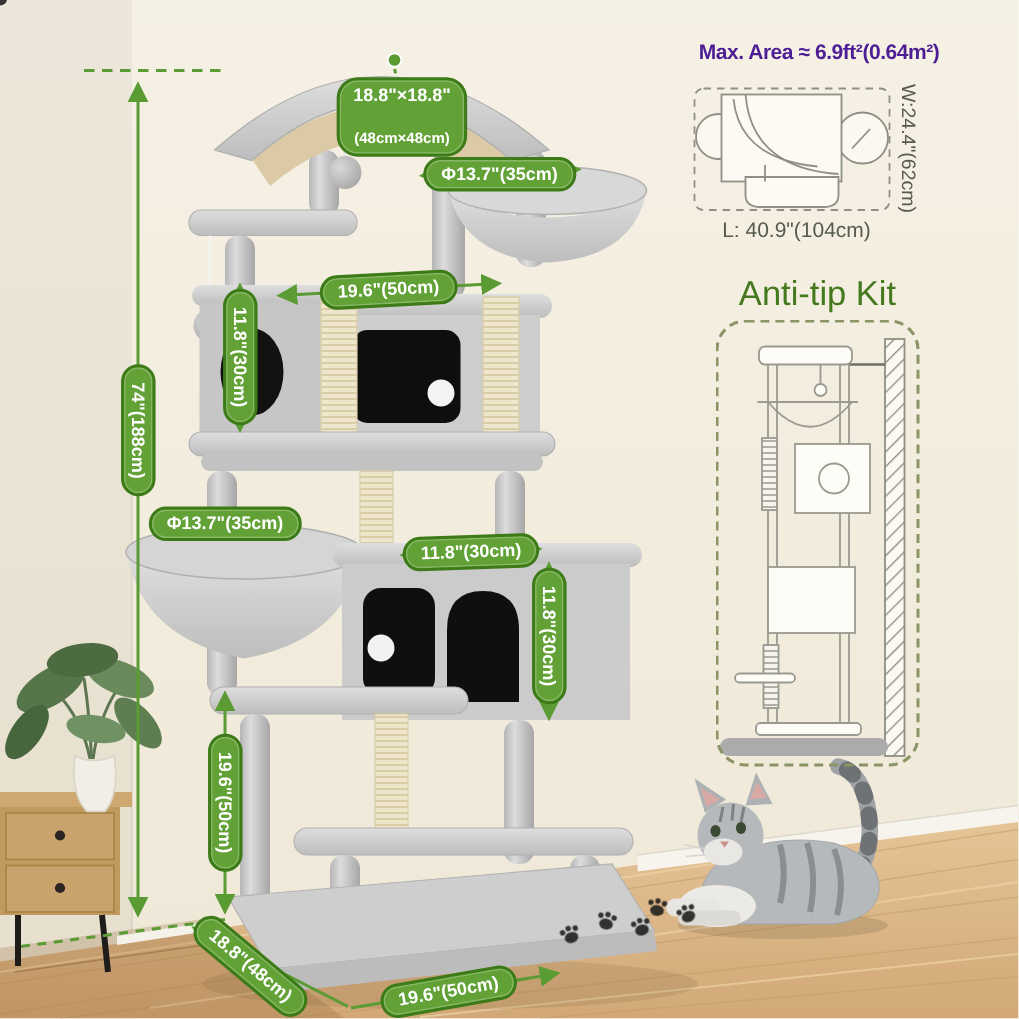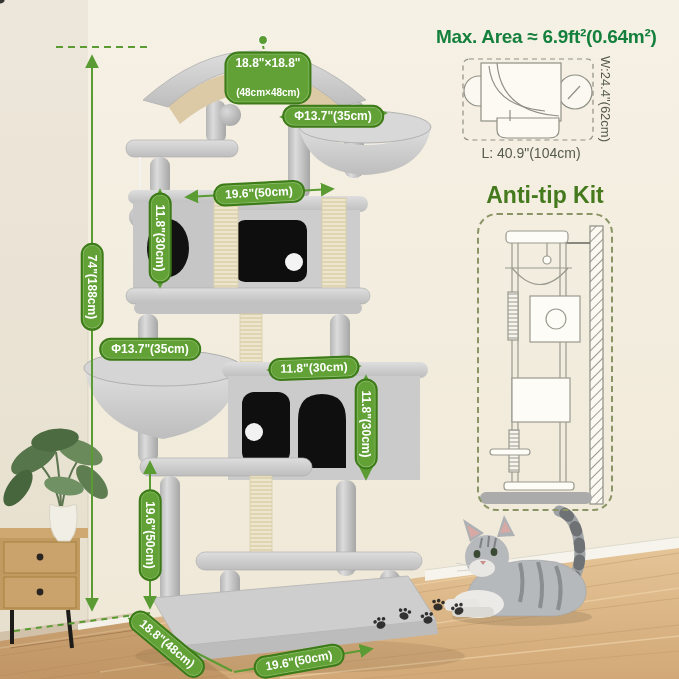--- a/index.html
+++ b/index.html
@@ -2,24 +2,24 @@
 <html><head>
 <meta charset="utf-8">
 <style>
   html,body{margin:0;padding:0;}
   body{width:679px;height:679px;font-family:"Liberation Sans",sans-serif;}
   .scene{position:relative;width:679px;height:679px;overflow:hidden;background:#f4efe2;}
   .scene svg.bg{position:absolute;left:0;top:0;}
 
   
   .lbl{position:absolute;white-space:nowrap;}
-  .max-area{left:436px;top:26px;width:220px;text-align:center;font-size:19px;font-weight:bold;color:#15803d;letter-spacing:-0.3px;}
+  .max-area{left:436px;top:26px;width:220px;text-align:center;font-size:14px;font-weight:bold;color:#4c1d95;letter-spacing:-0.3px;}
   .w-label{left:598px;top:56px;writing-mode:vertical-rl;font-size:13px;color:#565b4c;}
   .l-label{left:455px;top:145px;width:152px;text-align:center;font-size:14px;color:#565b4c;}
-  .anti-tip-title{left:455px;top:182px;width:180px;text-align:center;font-size:23px;font-weight:bold;color:#447a1d;}
+  .anti-tip-title{left:455px;top:182px;width:180px;text-align:center;font-size:23px;font-weight:normal;color:#447a1d;}
   .anti-tip-panel{position:absolute;left:477px;top:213px;width:132px;height:294px;border:2px dashed #8a9465;border-radius:20px;}
 
   
   .pill{position:absolute;background:#61a135;border:2px solid #3c7b17;color:#fff;font-weight:bold;
         font-size:12px;line-height:1.05;padding:3px 10px;border-radius:999px;white-space:nowrap;
         transform:translate(-50%,-50%);box-shadow:0 0 0 1px rgba(255,255,255,.25) inset;}
   .pill.vert{writing-mode:vertical-rl;padding:10px 3px;}
   .pill.two-line{border-radius:14px;text-align:center;padding:4px 9px;}
   .pill.two-line .l2{font-size:10px;font-weight:bold;display:block;margin-top:18px;}
   .p-total   {left:92px; top:287px;}

